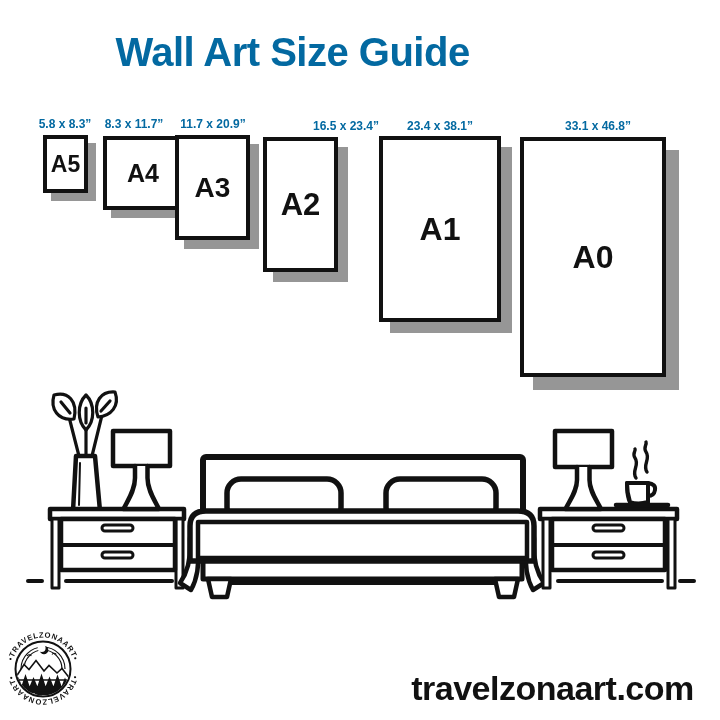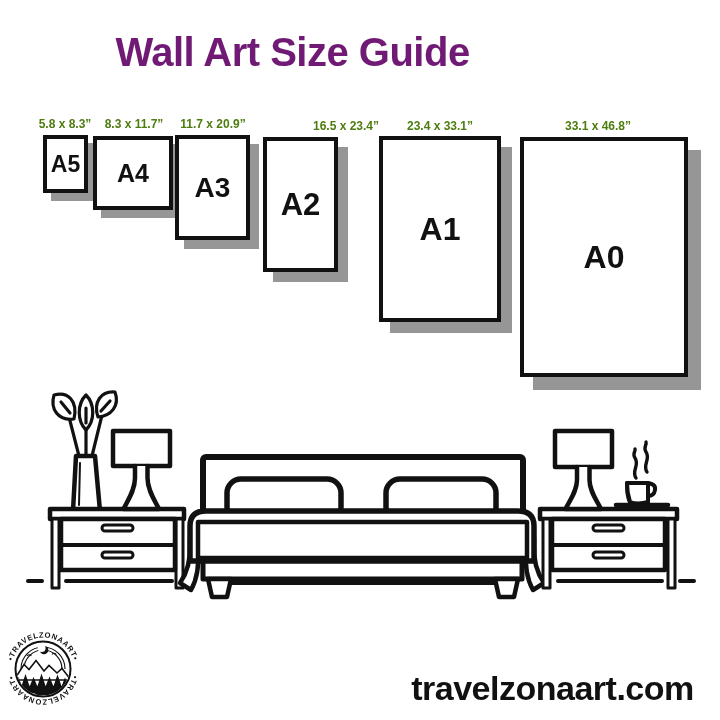--- a/index.html
+++ b/index.html
@@ -2,36 +2,36 @@
 <html><head>
 <meta charset="utf-8">
 <style>
   html,body{margin:0;padding:0;background:#fff;}
   .stage{
     position:relative;width:720px;height:720px;background:#fff;overflow:hidden;
     font-family:"Liberation Sans",sans-serif;color:#111;
   }
   .title{
     position:absolute;top:30px;left:0;width:585px;text-align:center;
-    font-size:40px;font-weight:800;letter-spacing:-0.5px;color:#701a75;
+    font-size:40px;font-weight:800;letter-spacing:-0.5px;color:#0369a1;
   }
   
   .size-card{
     position:absolute;background:#fff;border:4px solid #111;box-sizing:border-box;
     display:flex;align-items:center;justify-content:center;font-weight:bold;color:#111;
   }
   .card-a5{left:43px;top:135px;width:45px;height:58px;font-size:23px;box-shadow:8px 8px 0 #969696;}
-  .card-a4{left:93px;top:136px;width:80px;height:74px;font-size:25px;box-shadow:8px 8px 0 #969696;}
+  .card-a4{left:103px;top:136px;width:80px;height:74px;font-size:25px;box-shadow:8px 8px 0 #969696;}
   .card-a3{left:175px;top:135px;width:75px;height:105px;font-size:28px;box-shadow:9px 9px 0 #969696;}
   .card-a2{left:263px;top:137px;width:75px;height:135px;font-size:31px;box-shadow:10px 10px 0 #969696;}
   .card-a1{left:379px;top:136px;width:122px;height:186px;font-size:32px;box-shadow:11px 11px 0 #969696;}
-  .card-a0{left:520px;top:137px;width:168px;height:240px;font-size:32px;box-shadow:13px 13px 0 #969696;}
+  .card-a0{left:520px;top:137px;width:146px;height:240px;font-size:32px;box-shadow:13px 13px 0 #969696;}
   .dim-label{
     position:absolute;transform:translateX(-50%);white-space:nowrap;
-    font-size:12px;font-weight:bold;color:#4d7c0f;
+    font-size:12px;font-weight:bold;color:#0369a1;
   }
   .dl-a5{left:65px;top:117px;}
   .dl-a4{left:134px;top:117px;}
   .dl-a3{left:213px;top:117px;}
   .dl-a2{left:312px;top:119px;margin-left:34px;}
   .dl-a1{left:440px;top:119px;}
   .dl-a0{left:598px;top:119px;}
   
   .scene{position:absolute;left:0;top:385px;width:720px;height:215px;}
   .scene *{vector-effect:none;}
@@ -48,21 +48,21 @@
 <body>
 
 <div class="stage">
 
   <div class="title">Wall Art Size Guide</div>
 
   <div class="dim-label dl-a5">5.8 x 8.3”</div>
   <div class="dim-label dl-a4">8.3 x 11.7”</div>
   <div class="dim-label dl-a3">11.7 x 20.9”</div>
   <div class="dim-label dl-a2">16.5 x 23.4”</div>
-  <div class="dim-label dl-a1">23.4 x 33.1”</div>
+  <div class="dim-label dl-a1">23.4 x 38.1”</div>
   <div class="dim-label dl-a0">33.1 x 46.8”</div>
 
   <div class="size-card card-a5">
     <span>A5</span>
   </div>
   <div class="size-card card-a4">
     <span>A4</span>
   </div>
   <div class="size-card card-a3">
     <span>A3</span>

